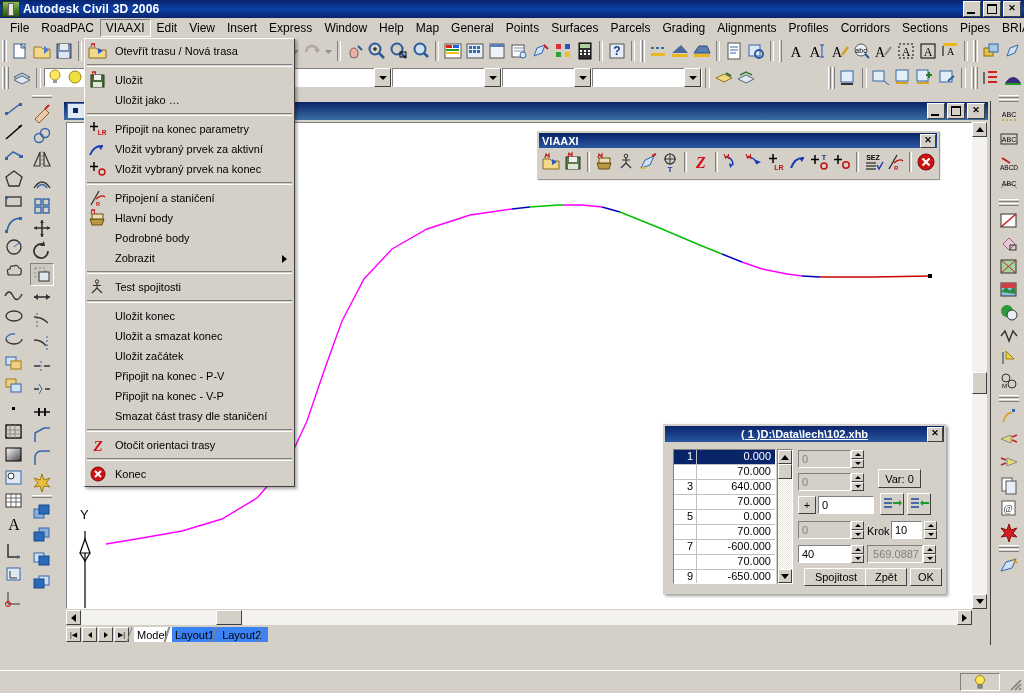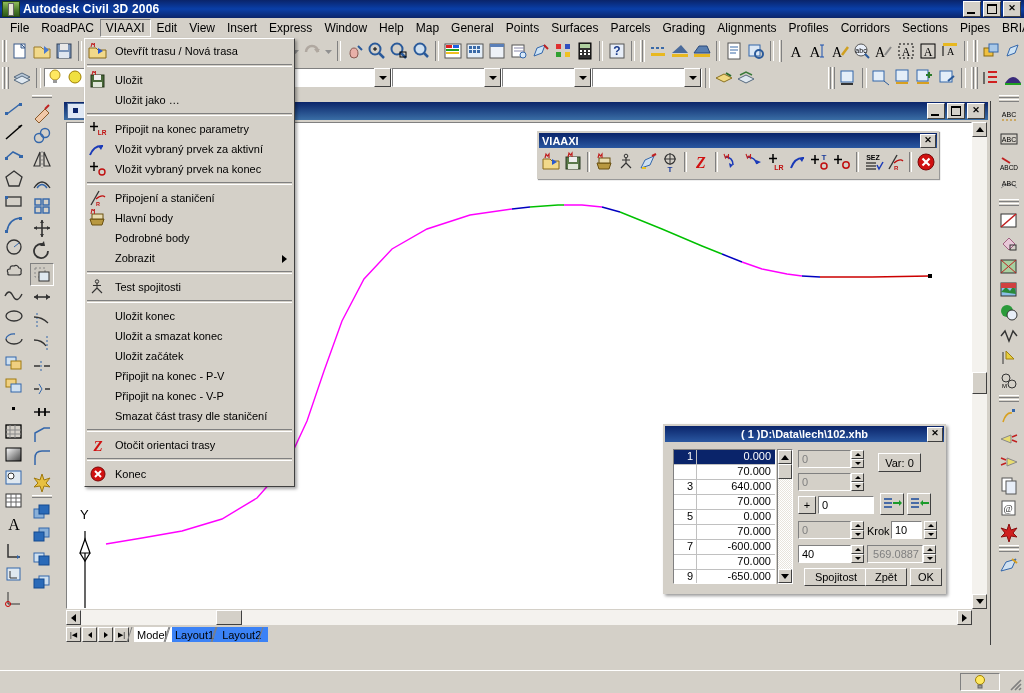--- a/index.html
+++ b/index.html
@@ -121,21 +121,21 @@
     display:flex;align-items:center;color:#fff;font-weight:bold;font-size:11px;padding-left:3px;}
   .fb-x{margin-left:auto;width:14px;height:12px;background:#d4d0c8;margin-right:1px;
     border:1px solid;border-color:#fff #404040 #404040 #fff;color:#000;font-size:9px;
     font-weight:bold;text-align:center;line-height:10px;}
   .fb-body{display:flex;align-items:center;height:28px;padding-left:1px;}
 
   
   .dlg{position:absolute;left:663px;top:424px;width:283px;height:170px;background:#d4d0c8;
     border:2px solid #d4d0c8;box-sizing:border-box;box-shadow:2px 2px 3px rgba(0,0,0,.4);z-index:35;}
   .dlg-title{height:16px;background:linear-gradient(to bottom,#0a246a,#2a57a0);
-    display:flex;align-items:center;justify-content:center;color:#fff;font-weight:bold;font-size:11px;position:relative;}
+    display:flex;align-items:center;justify-content:center;color:#fff;font-weight:bold;font-size:11px;position:relative;text-decoration:underline;}
   .dlg-x{position:absolute;right:1px;top:1px;width:14px;height:13px;background:#d4d0c8;
     border:1px solid;border-color:#fff #404040 #404040 #fff;color:#000;font-size:9px;
     font-weight:bold;text-align:center;line-height:11px;}
   .dlg-body{position:absolute;left:2px;top:19px;right:2px;bottom:2px;
     background:#d4d0c8;}
   .grid{position:absolute;left:6px;top:4px;width:103px;height:135px;background:#fff;
     border:1px solid;border-color:#808080 #fff #fff #808080;box-sizing:border-box;overflow:hidden;}
   .grow{height:15px;display:flex;border-bottom:1px solid #c0c0c0;box-sizing:border-box;font-size:11px;}
   .gnum{width:23px;text-align:right;padding-right:3px;border-right:1px solid #c0c0c0;box-sizing:border-box;}
   .gval{flex:1;text-align:right;padding-right:4px;}
@@ -1330,21 +1330,21 @@
         <div class="spin">
             <div>
               <span class="t"></span>
             </div>
             <div>
               <span class="b"></span>
             </div>
           </div>
       </div>
 
-      <div class="pbtn" style="position:absolute;left:211px;top:8px;width:43px;height:19px">Var: 0</div>
+      <div class="pbtn" style="position:absolute;left:211px;top:24px;width:43px;height:19px">Var: 0</div>
 
       <div class="pbtn" style="position:absolute;left:213px;top:48px;width:24px;height:22px">
         <svg width="20" height="18" viewBox="0 0 20 18">
             <path d="M2 4h8M2 8h8M2 12h8" stroke="#1a4a9a" stroke-width="1.6"></path>
             <path d="M11 8h6" stroke="#1a9a2a" stroke-width="2"></path>
             <path d="M17 5 l3 3 -3 3z" fill="#1a9a2a"></path>
           </svg>
       </div>
       <div class="pbtn" style="position:absolute;left:240px;top:48px;width:24px;height:22px">
         <svg width="20" height="18" viewBox="0 0 20 18">

